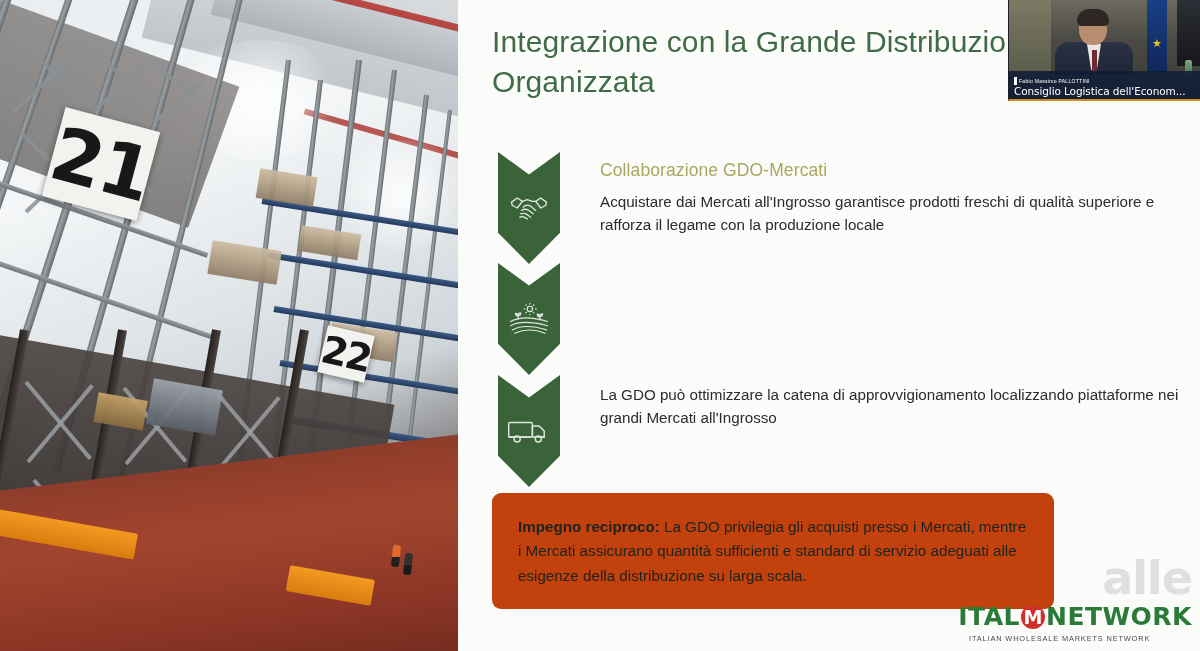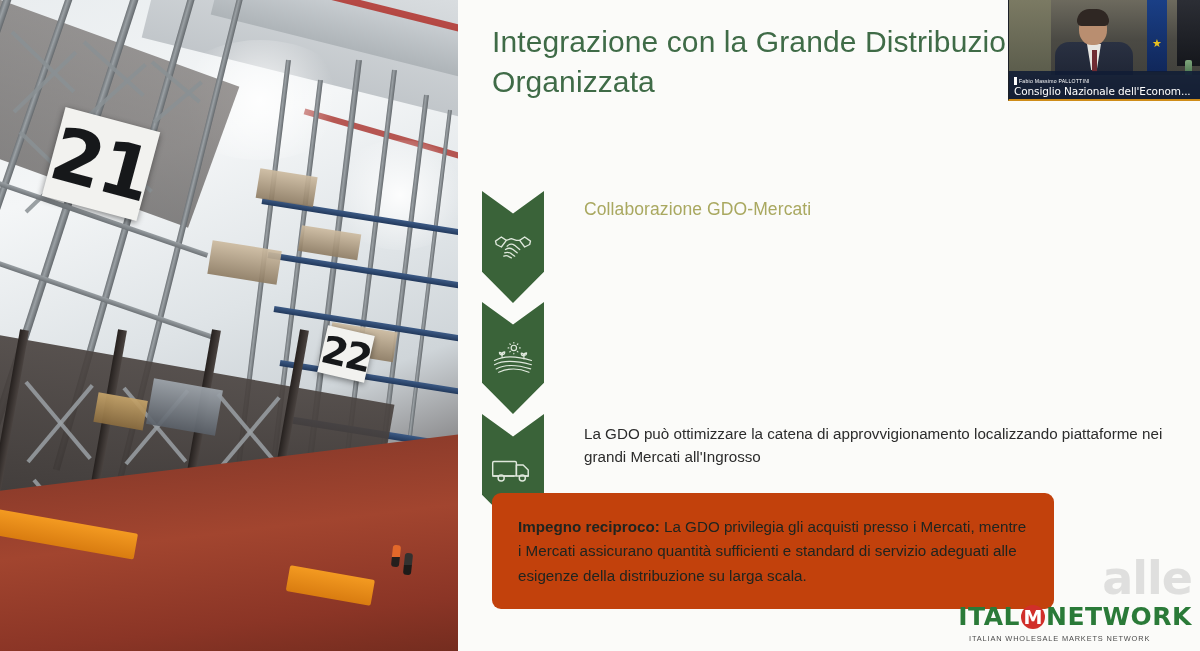--- a/index.html
+++ b/index.html
@@ -137,24 +137,23 @@
     position: absolute; left: 34px; top: 22px;
     width: 600px;
     font-size: 30px; line-height: 1.34;
     color: #3f6b47;
     font-weight: 400;
     letter-spacing: .1px;
   }
 
   
   .row {
-    position: absolute; left: 18px;
+    position: absolute; left: 34px;
     width: 690px;
     display: flex;
-    margin-top: 39px;
   }
   #row0 { top: 152px; }
   #row1 { top: 263px; }
   #row2 { top: 375px; }
 
   .chev-wrap {
     position: relative;
     width: 74px;
     flex: 0 0 74px;
   }
@@ -415,20 +414,21 @@
             <path d="M16 9 L22 7 L28 9 L32 9"></path>
             <path d="M17 16 C20 13, 23 13, 26 15 L32 20"></path>
             <path d="M15 20 C18 18, 21 18, 24 20 L29 24"></path>
             <path d="M14 24 C17 23, 19 23, 22 25 L26 28"></path>
             <path d="M13 28 C15 27, 17 27, 19 28.5 L22 30"></path>
           </svg>
         </div>
       </div>
       <div class="rowtext">
         <div class="rowhead">Collaborazione GDO-Mercati</div>
+        <div class="rowbody">Acquistare dai Mercati all'Ingrosso garantisce prodotti freschi di qualità superiore e rafforza il legame con la produzione locale</div>
       </div>
     </div>
 
     <div class="row" id="row1">
       <div class="chev-wrap">
         <div class="chev"></div>
         <div class="chev-ico">
           <svg width="42" height="32" viewBox="0 0 50 38" fill="none" stroke="#dfe8dc" stroke-width="1.4" stroke-linecap="round" stroke-linejoin="round">
             <circle cx="26" cy="7" r="3.2"></circle>
             <path d="M26 1 v-0.5 M26 13.5 v0.5 M20 7 h-0.8 M32.8 7 h0.8 M21.8 2.8 l-0.6-0.6 M30.2 11.2 l0.6 0.6 M30.2 2.8 l0.6-0.6 M21.8 11.2 l-0.6 0.6"></path>
@@ -490,16 +490,16 @@
     <div class="v-bottle"></div>
     <div class="v-body"></div>
     <div class="v-shirt"></div>
     <div class="v-tie"></div>
     <div class="v-head"></div>
     <div class="v-hair"></div>
     <div class="v-desk"></div>
     <div class="v-lower"></div>
     <div class="v-namebar"></div>
     <div class="v-name">Fabio Massimo PALLOTTINI</div>
-    <div class="v-org">Consiglio Nazionale dell'Econom...</div>
+    <div class="v-org">Consiglio Logistica dell'Econom...</div>
   </div>
 
 </div>
 
 </body></html>

